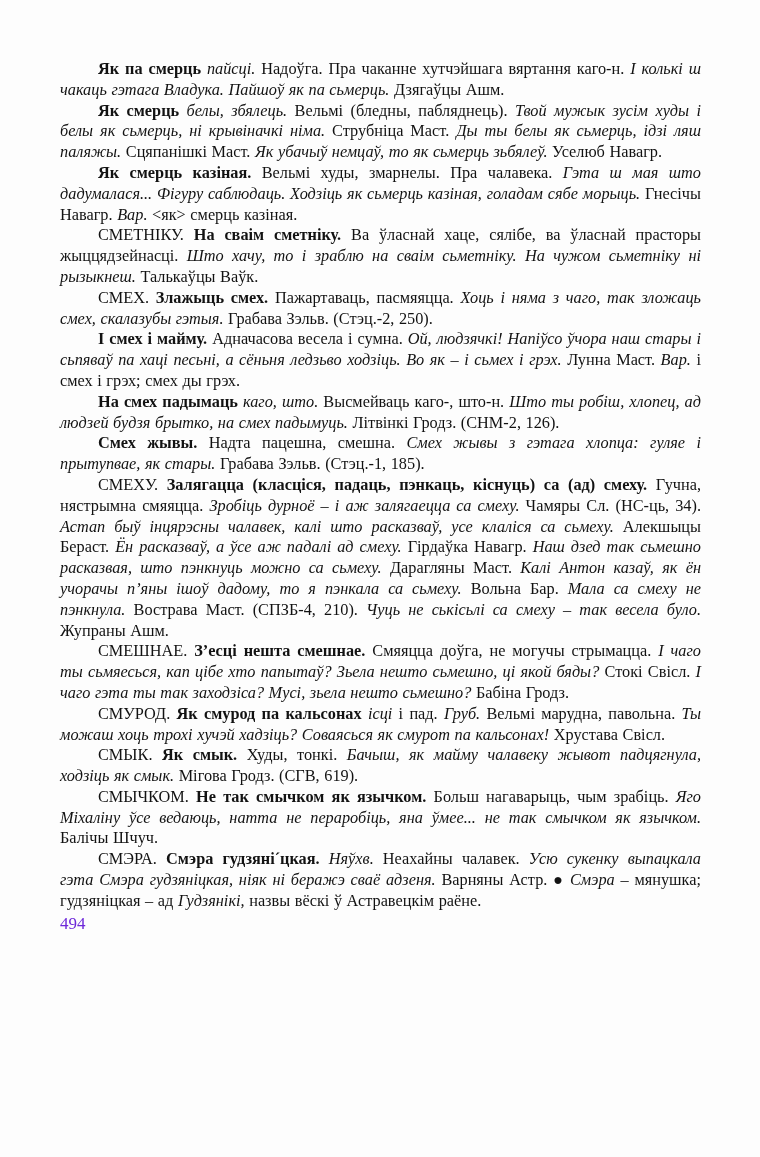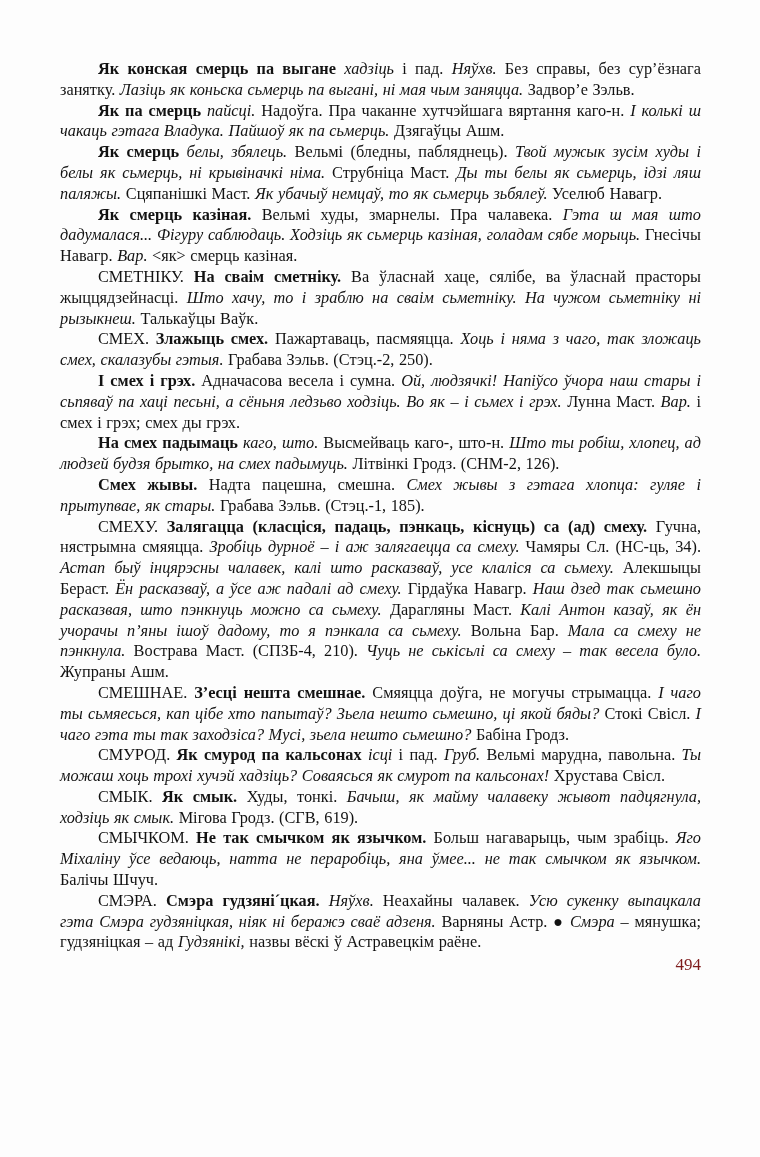--- a/index.html
+++ b/index.html
@@ -28,39 +28,38 @@
     font-size: 16.3px;
     line-height: 20.8px;
     color: #121212;
     word-spacing: 0.5px;
   }
   .seg-r { font-weight: normal; font-style: normal; }
   .seg-b { font-weight: bold; font-style: normal; }
   .seg-i { font-weight: normal; font-style: italic; }
   .seg-bi { font-weight: normal; font-style: italic; }
   .page-number {
-    text-align: right;
+    text-align: left;
     font-family: "Liberation Serif", "DejaVu Serif", serif;
     font-size: 17px;
-    color: #7f1d1d;
+    color: #6d28d9;
     margin-top: 2px;
   }
 </style>
 </head>
 <body>
 
 <div class="page">
   <div class="text-block">
-      <p class="entry"><span class="seg-b">Як конская смерць па выгане </span><span class="seg-i">хадзіць</span><span class="seg-r"> і пад. </span><span class="seg-i">Няўхв.</span><span class="seg-r"> Без справы, без сур’ёзнага занятку. </span><span class="seg-i">Лазіць як коньска сьмерць па выгані, ні мая чым заняцца.</span><span class="seg-r"> Задвор’е Зэльв.</span></p>
       <p class="entry"><span class="seg-b">Як па смерць </span><span class="seg-i">пайсці.</span><span class="seg-r"> Надоўга. Пра чаканне хутчэйшага вяртання каго-н. </span><span class="seg-i">І колькі ш чакаць гэтага Владука. Пайшоў як па сьмерць.</span><span class="seg-r"> Дзягаўцы Ашм.</span></p>
       <p class="entry"><span class="seg-b">Як смерць </span><span class="seg-i">белы, збялець.</span><span class="seg-r"> Вельмі (бледны, пабляднець). </span><span class="seg-i">Твой мужык зусім худы і белы як сьмерць, ні крывіначкі німа.</span><span class="seg-r"> Струбніца Маст. </span><span class="seg-i">Ды ты белы як сьмерць, ідзі ляш паляжы.</span><span class="seg-r"> Сцяпанішкі Маст. </span><span class="seg-i">Як убачыў немцаў, то як сьмерць зьбялеў.</span><span class="seg-r"> Уселюб Навагр.</span></p>
       <p class="entry"><span class="seg-b">Як смерць казіная. </span><span class="seg-r">Вельмі худы, змарнелы. Пра чалавека. </span><span class="seg-i">Гэта ш мая што дадумалася... Фігуру саблюдаць. Ходзіць як сьмерць казіная, голадам сябе морыць.</span><span class="seg-r"> Гнесічы Навагр. </span><span class="seg-bi">Вар.</span><span class="seg-r"> &lt;як&gt; смерць казіная.</span></p>
       <p class="entry"><span class="seg-r">СМЕТНІКУ. </span><span class="seg-b">На сваім сметніку. </span><span class="seg-r">Ва ўласнай хаце, сялібе, ва ўласнай прасторы жыццядзейнасці. </span><span class="seg-i">Што хачу, то і зраблю на сваім сьметніку. На чужом сьметніку ні рызыкнеш.</span><span class="seg-r"> Талькаўцы Ваўк.</span></p>
       <p class="entry"><span class="seg-r">СМЕХ. </span><span class="seg-b">Злажыць смех. </span><span class="seg-r">Пажартаваць, пасмяяцца. </span><span class="seg-i">Хоць і няма з чаго, так зложаць смех, скалазубы гэтыя.</span><span class="seg-r"> Грабава Зэльв. (Стэц.-2, 250).</span></p>
-      <p class="entry"><span class="seg-b">І смех і грэх. </span><span class="seg-r">Адначасова весела і сумна. </span><span class="seg-i">Ой, людзячкі! Напіўсо ўчора наш стары і сьпяваў па хаці песьні, а сёньня ледзьво ходзіць. Во як – і сьмех і грэх.</span><span class="seg-r"> Лунна Маст. </span><span class="seg-bi">Вар.</span><span class="seg-r"> і смех і грэх; смех ды грэх.</span></p>
+      <p class="entry"><span class="seg-b">І смех і майму. </span><span class="seg-r">Адначасова весела і сумна. </span><span class="seg-i">Ой, людзячкі! Напіўсо ўчора наш стары і сьпяваў па хаці песьні, а сёньня ледзьво ходзіць. Во як – і сьмех і грэх.</span><span class="seg-r"> Лунна Маст. </span><span class="seg-bi">Вар.</span><span class="seg-r"> і смех і грэх; смех ды грэх.</span></p>
       <p class="entry"><span class="seg-b">На смех падымаць </span><span class="seg-i">каго, што.</span><span class="seg-r"> Высмейваць каго-, што-н. </span><span class="seg-i">Што ты робіш, хлопец, ад людзей будзя брытко, на смех падымуць.</span><span class="seg-r"> Літвінкі Гродз. (СНМ-2, 126).</span></p>
       <p class="entry"><span class="seg-b">Смех жывы. </span><span class="seg-r">Надта пацешна, смешна. </span><span class="seg-i">Смех жывы з гэтага хлопца: гуляе і прытупвае, як стары.</span><span class="seg-r"> Грабава Зэльв. (Стэц.-1, 185).</span></p>
       <p class="entry"><span class="seg-r">СМЕХУ. </span><span class="seg-b">Залягацца (класціся, падаць, пэнкаць, кіснуць) са (ад) смеху. </span><span class="seg-r">Гучна, нястрымна смяяцца. </span><span class="seg-i">Зробіць дурноё – і аж залягаецца са смеху.</span><span class="seg-r"> Чамяры Сл. (НС-ць, 34). </span><span class="seg-i">Астап быў інцярэсны чалавек, калі што расказваў, усе клаліся са сьмеху.</span><span class="seg-r"> Алекшыцы Бераст. </span><span class="seg-i">Ён расказваў, а ўсе аж падалі ад смеху.</span><span class="seg-r"> Гірдаўка Навагр. </span><span class="seg-i">Наш дзед так сьмешно расказвая, што пэнкнуць можно са сьмеху.</span><span class="seg-r"> Дарагляны Маст. </span><span class="seg-i">Калі Антон казаў, як ён учорачы п’яны ішоў дадому, то я пэнкала са сьмеху.</span><span class="seg-r"> Вольна Бар. </span><span class="seg-i">Мала са смеху не пэнкнула.</span><span class="seg-r"> Вострава Маст. (СПЗБ-4, 210). </span><span class="seg-i">Чуць не ськісьлі са смеху – так весела було.</span><span class="seg-r"> Жупраны Ашм.</span></p>
       <p class="entry"><span class="seg-r">СМЕШНАЕ. </span><span class="seg-b">З’есці нешта смешнае. </span><span class="seg-r">Смяяцца доўга, не могучы стрымацца. </span><span class="seg-i">І чаго ты сьмяесься, кап цібе хто папытаў? Зьела нешто сьмешно, ці якой бяды?</span><span class="seg-r"> Стокі Свісл. </span><span class="seg-i">І чаго гэта ты так заходзіса? Мусі, зьела нешто сьмешно?</span><span class="seg-r"> Бабіна Гродз.</span></p>
       <p class="entry"><span class="seg-r">СМУРОД. </span><span class="seg-b">Як смурод па кальсонах </span><span class="seg-i">ісці</span><span class="seg-r"> і пад. </span><span class="seg-i">Груб.</span><span class="seg-r"> Вельмі марудна, павольна. </span><span class="seg-i">Ты можаш хоць трохі хучэй хадзіць? Соваясься як смурот па кальсонах!</span><span class="seg-r"> Хрустава Свісл.</span></p>
       <p class="entry"><span class="seg-r">СМЫК. </span><span class="seg-b">Як смык. </span><span class="seg-r">Худы, тонкі. </span><span class="seg-i">Бачыш, як майму чалавеку жывот падцягнула, ходзіць як смык.</span><span class="seg-r"> Мігова Гродз. (СГВ, 619).</span></p>
       <p class="entry"><span class="seg-r">СМЫЧКОМ. </span><span class="seg-b">Не так смычком як язычком. </span><span class="seg-r">Больш нагаварыць, чым зрабіць. </span><span class="seg-i">Яго Міхаліну ўсе ведаюць, натта не пераробіць, яна ўмее... не так смычком як язычком.</span><span class="seg-r"> Балічы Шчуч.</span></p>
       <p class="entry"><span class="seg-r">СМЭРА. </span><span class="seg-b">Смэра гудзяні´цкая. </span><span class="seg-i">Няўхв.</span><span class="seg-r"> Неахайны чалавек. </span><span class="seg-i">Усю сукенку выпацкала гэта Смэра гудзяніцкая, ніяк ні беражэ сваё адзеня.</span><span class="seg-r"> Варняны Астр. ● </span><span class="seg-i">Смэра</span><span class="seg-r"> – мянушка; гудзяніцкая – ад </span><span class="seg-i">Гудзянікі,</span><span class="seg-r"> назвы вёскі ў Астравецкім раёне.</span></p>
     </div>
   <div class="page-number">494</div>

